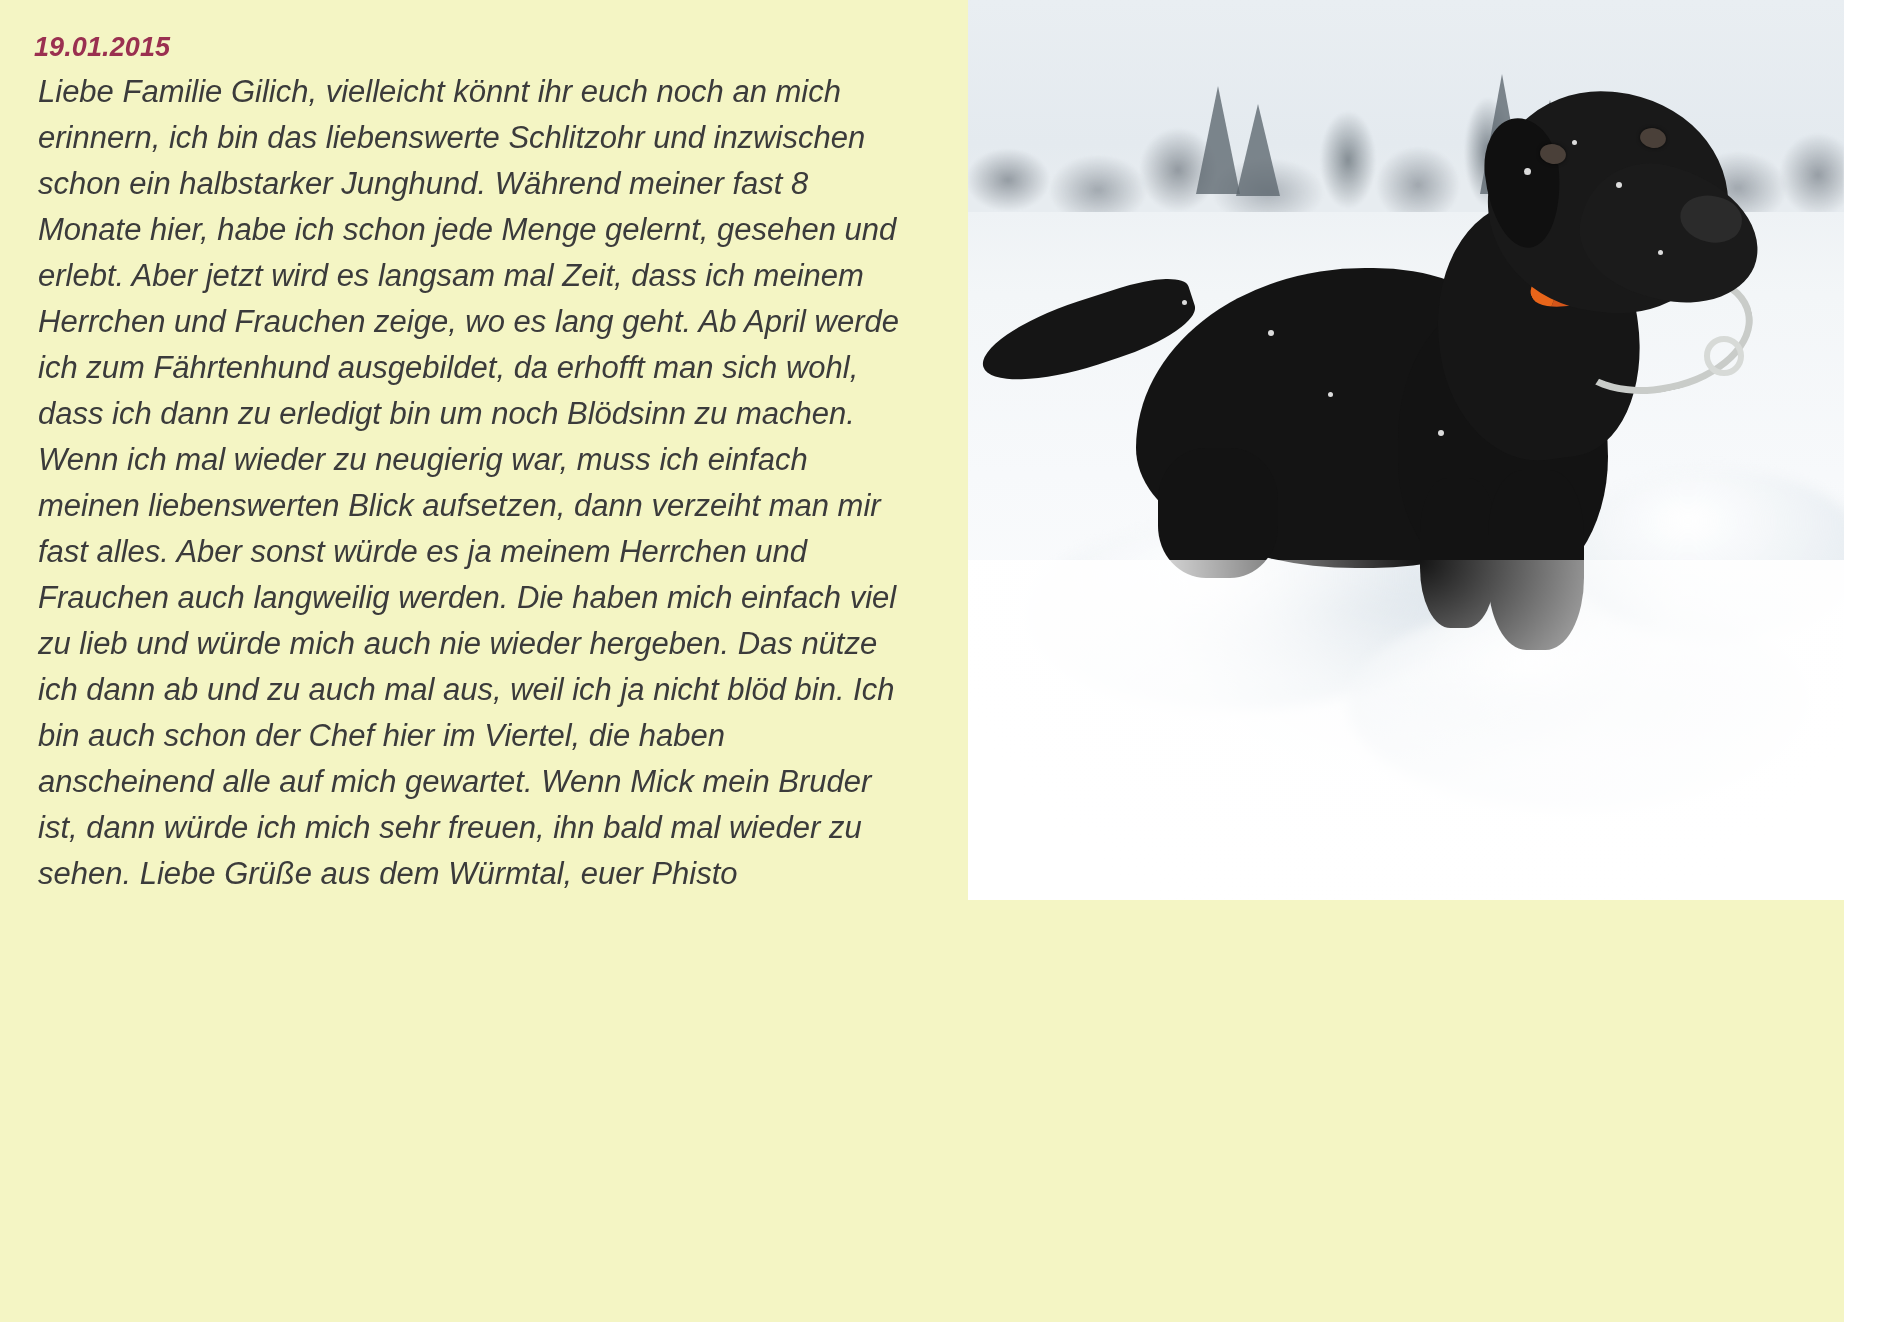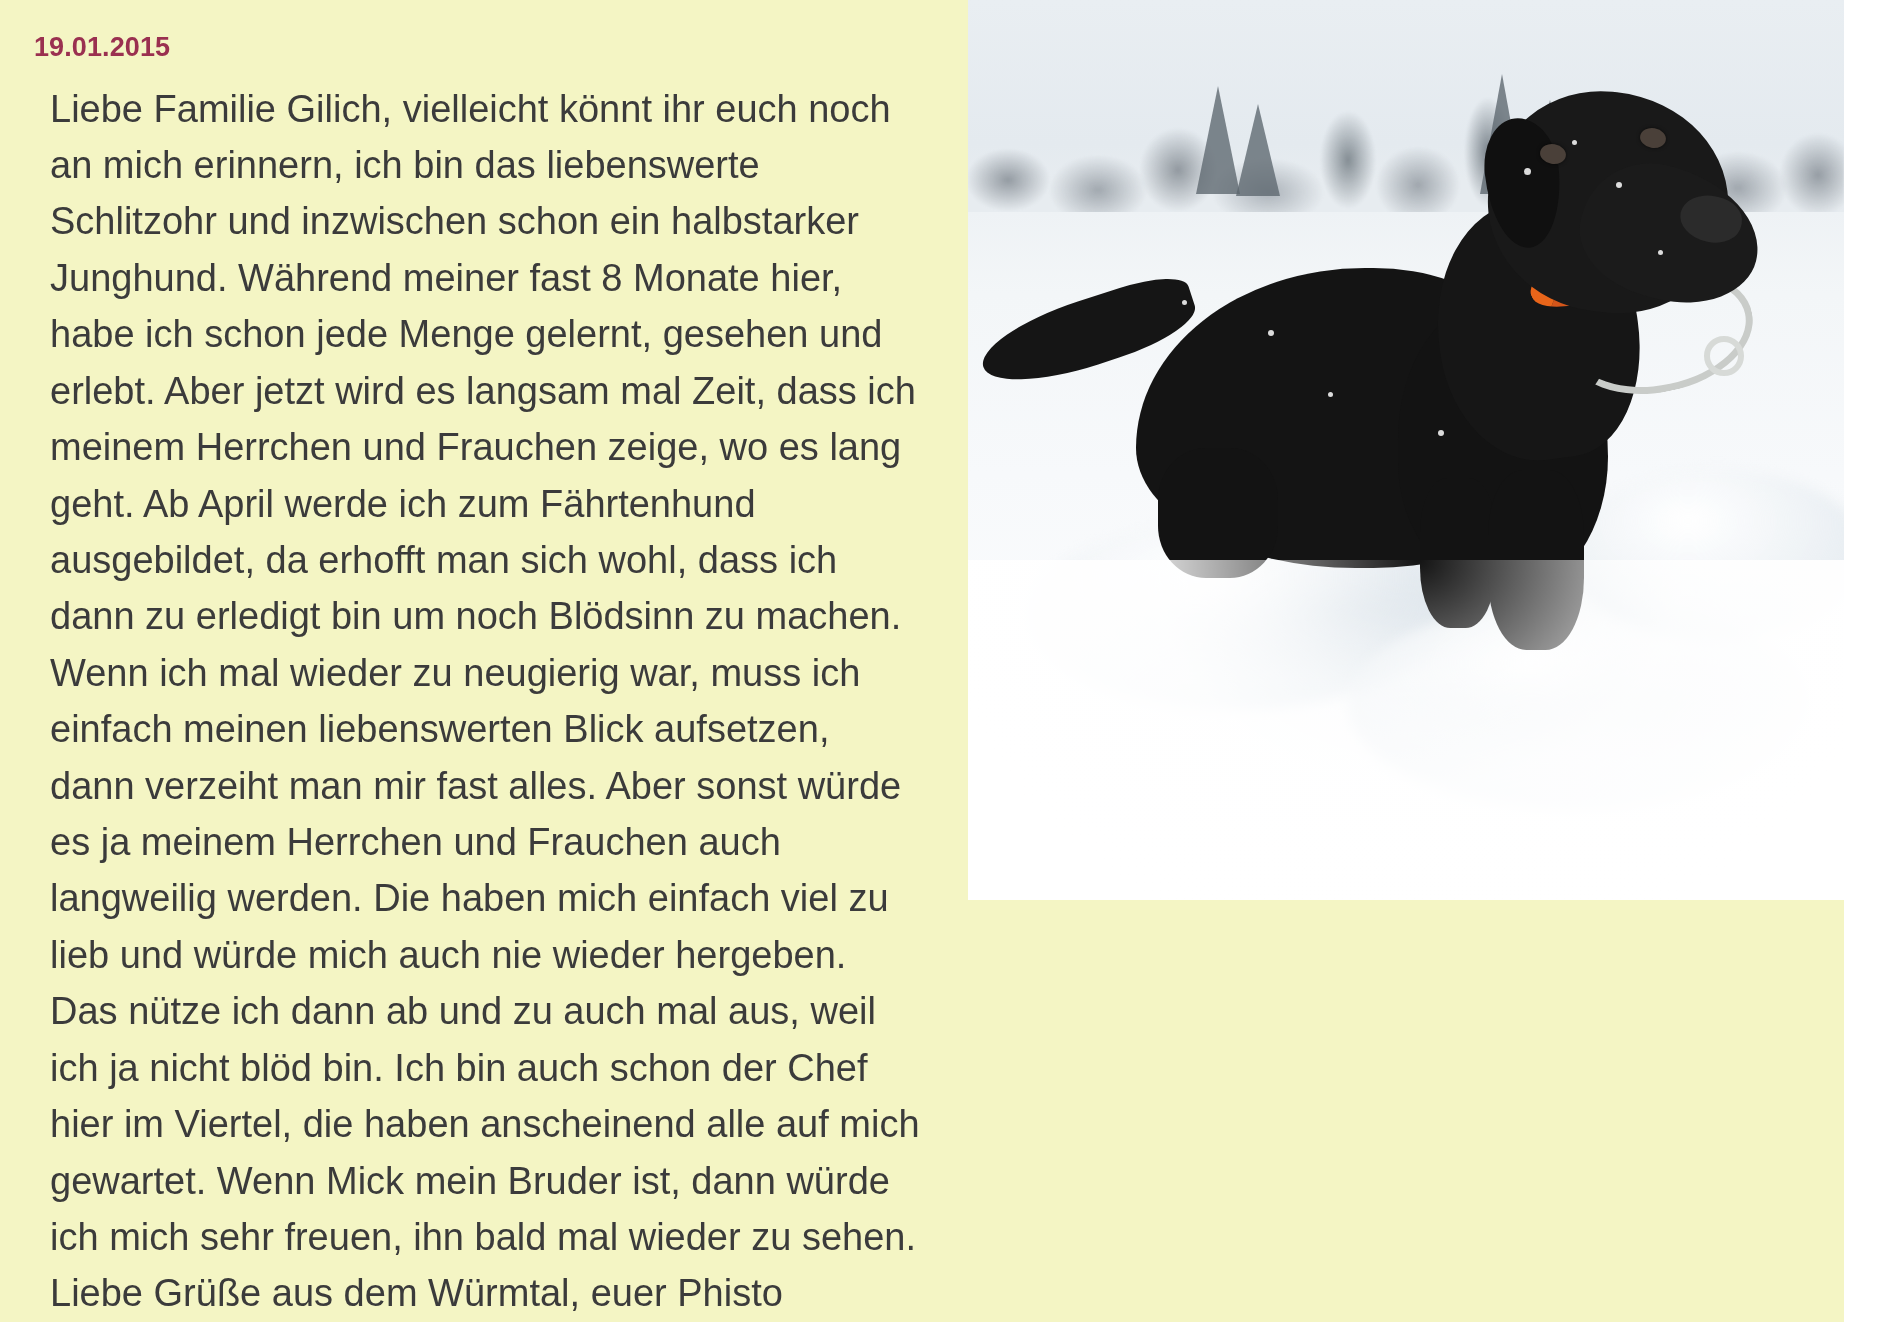--- a/index.html
+++ b/index.html
@@ -11,20 +11,21 @@
     height: 1344px;
     background: #ffffff;
     font-family: "Liberation Sans", sans-serif;
     overflow: hidden;
   }
   .page {
     position: relative;
     width: 1878px;
     height: 1344px;
     background: #ffffff;
+    font-style: italic;
   }
   .testimonial-card {
     position: absolute;
     left: 0;
     top: 0;
     width: 1844px;
     height: 1322px;
     background: #f4f5c4;
     box-sizing: border-box;
   }
@@ -45,23 +46,23 @@
   .entry-author {
     color: #9a3050;
     font-size: 29px;
     font-weight: bold;
     line-height: 1.28;
     margin: 0 0 6px 0;
     letter-spacing: 0.1px;
   }
   .entry-body {
     color: #3b3b3b;
-    font-size: 38px;
+    font-size: 31px;
     line-height: 1.485;
-    margin: 16px;
+    margin: 4px;
     width: 870px;
     white-space: pre-wrap;
   }
   .photo-frame {
     position: absolute;
     left: 968px;
     top: 0px;
     width: 876px;
     height: 900px;
     overflow: hidden;

